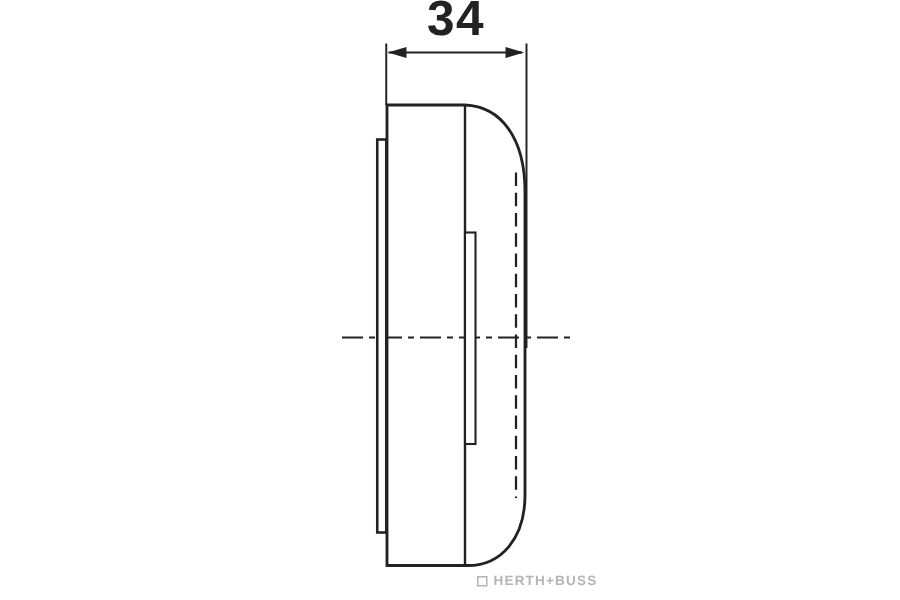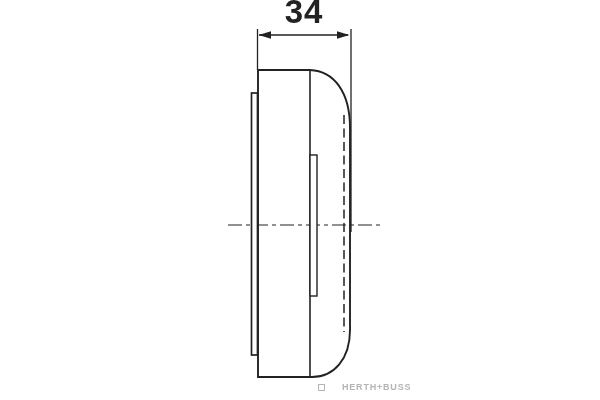--- a/index.html
+++ b/index.html
@@ -39,21 +39,21 @@
     font-size:33px;
     font-weight:700;
     letter-spacing:1px;
     color:var(--line);
     line-height:1;
     white-space:nowrap;
   }
   .watermark{
     position:absolute;
     left:318px;top:383px;
-    display:flex;align-items:center;gap:17px;
+    display:flex;align-items:center;gap:4px;
     color:var(--watermark);
   }
   .wm-logo{
     display:inline-block;
     width:7px;height:7px;
     border:1.5px solid var(--watermark);
     box-sizing:border-box;
   }
   .wm-text{
     font-size:9px;

